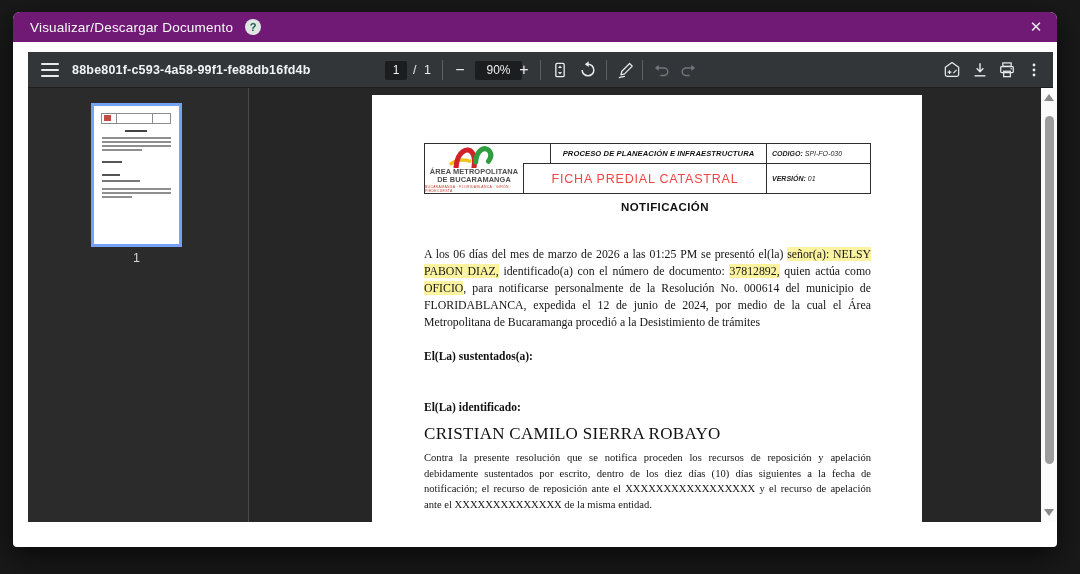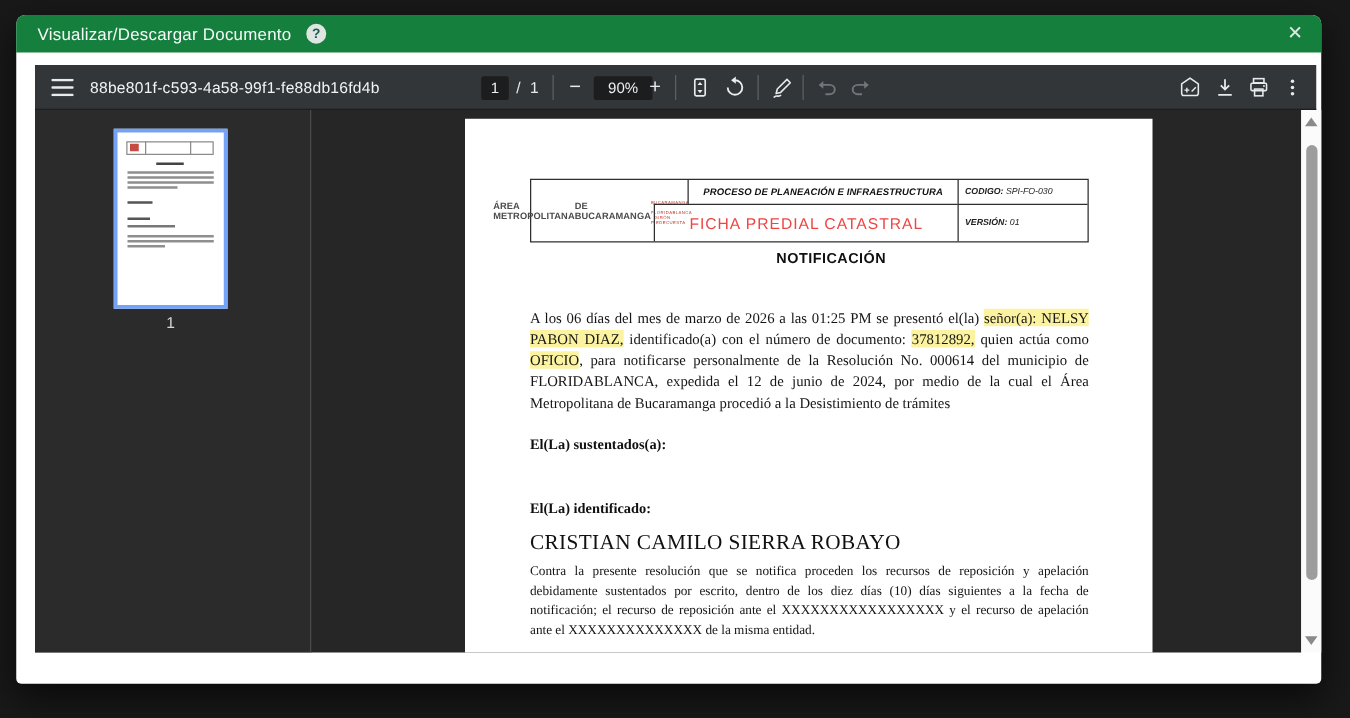--- a/index.html
+++ b/index.html
@@ -2,38 +2,38 @@
 <html><head>
 <meta charset="utf-8">
 <style>
   * { margin:0; padding:0; box-sizing:border-box; }
   html,body { width:1080px; height:574px; background:#191919; font-family:"Liberation Sans", sans-serif; overflow:hidden; }
   #screen { position:relative; width:1080px; height:574px; background:#191919; }
 
   
   .modal { position:absolute; left:13px; top:12px; width:1044px; height:535px; background:#ffffff;
            border-radius:7px 7px 4px 4px; box-shadow:0 10px 30px rgba(0,0,0,.65); }
-  .modal-header { position:absolute; left:0; top:0; width:100%; height:30px; background:#15803d;
+  .modal-header { position:absolute; left:0; top:0; width:100%; height:30px; background:#701a75;
                   border-radius:7px 7px 0 0; display:flex; align-items:center; }
   .modal-title { color:#f7faf9; font-size:13.5px; margin-left:17px; letter-spacing:.2px; }
   .help-btn { position:absolute; left:232px; top:7px; width:16px; height:16px; border-radius:50%;
               background:#dfe5e3; color:#1a584c; font-size:11px; font-weight:bold; text-align:center;
               line-height:16px; cursor:pointer; }
   .close-btn { position:absolute; right:10px; top:4px; width:22px; height:22px; color:#e3e9e7;
                font-size:15px; text-align:center; line-height:22px; cursor:pointer; }
 
   
   .pdf-toolbar { position:absolute; left:15px; top:40px; width:1025px; height:36px; background:#323639;
                  border-bottom:1px solid #1e1e1e; }
   .tb { position:absolute; top:6px; width:24px; height:24px; display:flex; align-items:center;
         justify-content:center; cursor:pointer; border-radius:3px; }
   .tb svg { display:block; }
   .tb-sep { position:absolute; top:8px; width:1px; height:20px; background:#5c6063; }
   .docid { position:absolute; left:44px; top:0; height:36px; display:flex; align-items:center;
-           color:#f1f3f4; font-size:12.5px; font-weight:400; letter-spacing:.2px; }
+           color:#f1f3f4; font-size:12.5px; font-weight:700; letter-spacing:.2px; }
   .valbox { position:absolute; top:8.5px; height:19px; background:#1b1d1e; border-radius:2px;
             color:#eceff1; font-size:12px; text-align:center; line-height:19px; cursor:text; }
   .tbtext { position:absolute; top:0; height:36px; display:flex; align-items:center; color:#e8eaed; font-size:12.5px; }
   .pmbtn { position:absolute; top:6px; width:22px; height:24px; color:#e8eaed; font-size:16px;
            display:flex; align-items:center; justify-content:center; cursor:pointer; }
 
   
   .pdf-content { position:absolute; left:15px; top:76px; width:1013px; height:434px; background:#262626; overflow:hidden; }
   .thumb-rail { position:absolute; left:0; top:0; width:221px; height:434px; background:#2b2b2b; border-right:1px solid #4a4a4a; }
   .thumb { position:absolute; left:63px; top:15px; width:91px; height:144px; background:#ffffff;
@@ -47,21 +47,21 @@
   .scroll-arrow-up { top:6px; border-left:5px solid transparent; border-right:5px solid transparent; border-bottom:7px solid #8a8a8a; }
   .scroll-arrow-down { bottom:6px; border-left:5px solid transparent; border-right:5px solid transparent; border-top:7px solid #8a8a8a; }
   .scroll-thumb { position:absolute; left:3.5px; top:28px; width:9px; height:348px; background:#9d9d9d; border-radius:5px; cursor:pointer; }
 
   
   .page { position:absolute; left:344px; top:7px; width:550px; height:460px; background:#ffffff; color:#111; }
   .hdr-table { position:absolute; left:52px; top:48px; width:447px; height:51px; border:1.5px solid #2e2e2e;
                display:grid; grid-template-columns:98px 243px 1fr; grid-template-rows:19px 1fr; }
   .cell { border-left:1px solid #2e2e2e; border-top:1px solid #2e2e2e; display:flex; align-items:center; }
   .cell.first-col { border-left:none; } .cell.first-row { border-top:none; }
-  .logo-cell { grid-row:1 / span 2; justify-content:center; padding-top:1px;align-items:center; }
+  .logo-cell { grid-row:1 / span 2; flex-direction:column; justify-content:center; padding-top:1px;align-items:center; }
   .logo-line { font-size:7.4px; font-weight:bold; color:#4c4c4c; line-height:8px; letter-spacing:.1px; }
   .logo-cities { font-size:3.4px; color:#c0392b; letter-spacing:.35px; margin-top:1px; }
   .proc { justify-content:center; font-size:7.6px; font-weight:bold; font-style:italic; letter-spacing:.1px;margin-left:27px; }
   .ficha { justify-content:center; font-size:12.5px; letter-spacing:.8px; color:#ef4444; }
   .codver { font-size:7px; padding-left:5px; font-style:italic; color:#222; }
   .codver b { font-weight:bold; margin-right:2px; }
   .sec-title { position:absolute; left:0; top:106px; width:100%; text-align:center; font-size:11.5px;
                font-weight:bold; letter-spacing:.4px; color:#101010;padding-left:36px; }
   .body-text { font-family:"Liberation Serif", serif; text-align:justify; color:#151515; }
   .intro { position:absolute; left:52px; top:151px; width:447px; font-size:11.8px; line-height:17px; }

